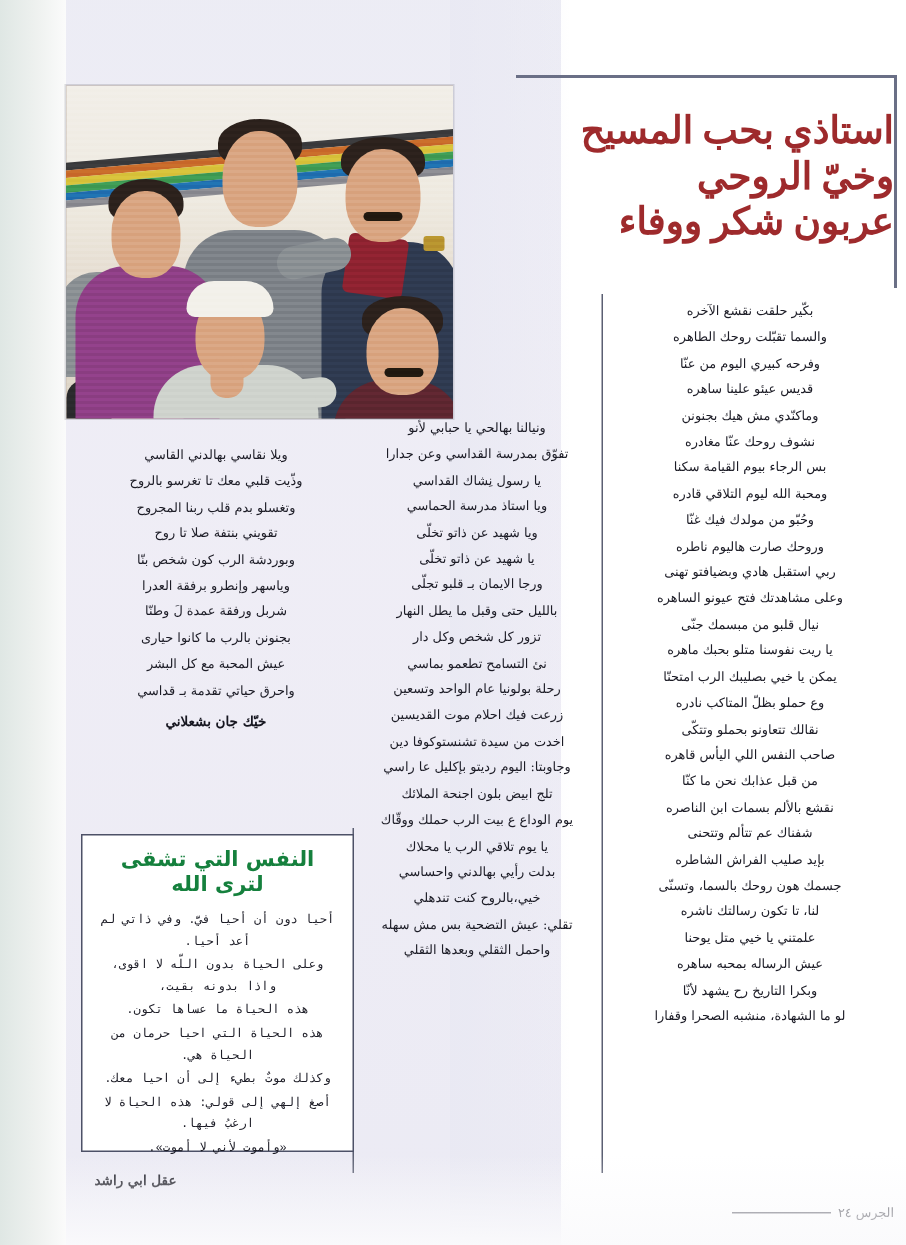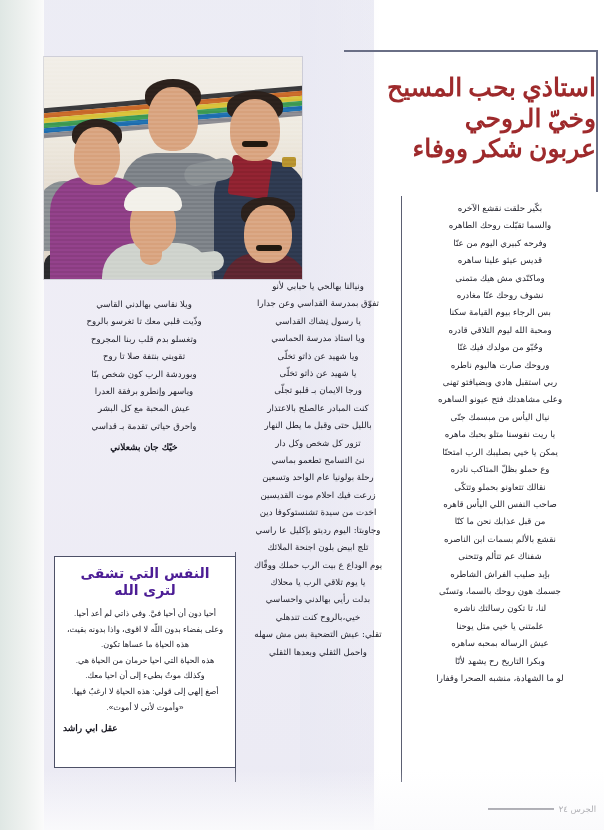--- a/index.html
+++ b/index.html
@@ -214,26 +214,26 @@
     box-sizing: border-box;
     padding: 8px 8px 6px 8px;
   }
   .sidebox-title {
     display: block;
     text-align: center;
     font-family: "DejaVu Sans", sans-serif;
     font-weight: bold;
     font-size: 14px;
     line-height: 17px;
-    color: #4c1d95;
+    color: #15803d;
     letter-spacing: -0.2px;
   }
   .sidebox-body {
     margin-top: 8px;
-    font-family: Liberation Sans, sans-serif;
+    font-family: Liberation Mono, monospace;
     font-size: 8.1px;
     line-height: 14.6px;
     color: #1c1c26;
     text-align: center;
   }
   .sidebox-body p { margin: 0 0 1px 0; }
   .sidebox-author {
     margin-top: 8px;
     text-align: left;
     font-family: "DejaVu Serif", serif;
@@ -326,29 +326,29 @@
   </h1>
 
   <div class="col-divider" id="div-right"></div>
   <div class="col-divider" id="div-mid"></div>
 
   <div class="poem" id="col-right">
       <span class="v">بكّير حلقت نقشع الآخره</span>
       <span class="v">والسما تقبّلت روحك الطاهره</span>
       <span class="v">وفرحه كبيري اليوم من عنّا</span>
       <span class="v">قديس عيئو علينا ساهره</span>
-      <span class="v">وماكنّدي مش هيك متمنى</span>
+      <span class="v">وماكنّدي مش هيك بجنونن</span>
       <span class="v">نشوف روحك عنّا مغادره</span>
       <span class="v">بس الرجاء بيوم القيامة سكنا</span>
       <span class="v">ومحبة الله ليوم التلاقي قادره</span>
       <span class="v">وحُبّو من مولدك فيك غنّا</span>
       <span class="v">وروحك صارت هاليوم ناطره</span>
       <span class="v">ربي استقبل هادي وبضيافتو تهنى</span>
       <span class="v">وعلى مشاهدتك فتح عيونو الساهره</span>
-      <span class="v">نيال اليأس من مبسمك جنّى</span>
+      <span class="v">نيال قلبو من مبسمك جنّى</span>
       <span class="v">يا ريت نفوسنا متلو بحبك ماهره</span>
       <span class="v">يمكن يا خيي بصليبك الرب امتحنّا</span>
       <span class="v">وع حملو بظلّ المتاكب نادره</span>
       <span class="v">نقالك تتعاونو بحملو وتتكّى</span>
       <span class="v">صاحب النفس اللي اليأس قاهره</span>
       <span class="v">من قبل عذابك نحن ما كنّا</span>
       <span class="v">نقشع بالألم بسمات ابن الناصره</span>
       <span class="v">شفناك عم تتألم وتتحنى</span>
       <span class="v">بإيد صليب الفراش الشاطره</span>
       <span class="v">جسمك هون روحك بالسما، وتسنّى</span>
@@ -360,21 +360,20 @@
     </div>
 
   <div class="poem" id="col-mid">
       <span class="v">ونيالنا بهالحي يا حبابي لأنو</span>
       <span class="v">تفوّق بمدرسة القداسي وعن جدارا</span>
       <span class="v">يا رسول نِشاك القداسي</span>
       <span class="v">ويا استاذ مدرسة الحماسي</span>
       <span class="v">ويا شهيد عن ذاتو تخلّى</span>
       <span class="v">يا شهيد عن ذاتو تخلّى</span>
       <span class="v">ورجا الايمان بـ قلبو تجلّى</span>
-      <span class="v">كنت المبادر عالصلح بالاعتذار</span>
       <span class="v">بالليل حتى وقبل ما يطل النهار</span>
       <span class="v">تزور كل شخص وكل دار</span>
       <span class="v">نئ التسامح تطعمو بماسي</span>
       <span class="v">رحلة بولونيا عام الواحد وتسعين</span>
       <span class="v">زرعت فيك احلام موت القديسين</span>
       <span class="v">اخدت من سيدة تشنستوكوفا دين</span>
       <span class="v">وجاوبتا: اليوم رديتو بإكليل عا راسي</span>
       <span class="v">تلج ابيض بلون اجنحة الملائك</span>
       <span class="v">يوم الوداع ع بيت الرب حملك ووقّاك</span>
       <span class="v">يا يوم تلاقي الرب يا محلاك</span>
@@ -384,31 +383,33 @@
       <span class="v">واحمل الثقلي وبعدها الثقلي</span>
     </div>
 
   <div class="poem" id="col-left">
       <span class="v">ويلا نقاسي بهالدني القاسي</span>
       <span class="v">وذّيت قلبي معك تا تغرسو بالروح</span>
       <span class="v">وتغسلو بدم قلب ربنا المجروح</span>
       <span class="v">تقويني بنتفة صلا تا روح</span>
       <span class="v">وبوردشة الرب كون شخص بنّا</span>
       <span class="v">وياسهر وإنطرو برفقة العدرا</span>
+      <span class="v">شربل ورفقة عمدة لَ وطنّا</span>
+      <span class="v">بجنونن بالرب ما كانوا حيارى</span>
       <span class="v">عيش المحبة مع كل البشر</span>
       <span class="v">واحرق حياتي تقدمة بـ قداسي</span>
     <span class="signature">خيّك جان بشعلاني</span>
   </div>
 
   <div class="sidebox">
     <span class="sidebox-title">النفس التي تشقى</span>
     <span class="sidebox-title">لترى الله</span>
     <div class="sidebox-body">
         <p>أحيا دون أن أحيا فيَّ. وفي ذاتي لم أعد أحيا.</p>
-        <p>وعلى بفضاء بدون اللّه لا اقوى، واذا بدونه بقيت،</p>
+        <p>وعلى الحياة بدون اللّه لا اقوى، واذا بدونه بقيت،</p>
         <p>هذه الحياة ما عساها تكون.</p>
         <p>هذه الحياة التي احيا حرمان من الحياة هي.</p>
         <p>وكذلك موتٌ بطيء إلى أن احيا معك.</p>
         <p>أصغ إلهي إلى قولي: هذه الحياة لا ارغبُ فيها.</p>
         <p>«وأموت لأني لا أموت».</p>
       </div>
     <div class="sidebox-author">عقل ابي راشد</div>
   </div>
 
   <div class="footer">

